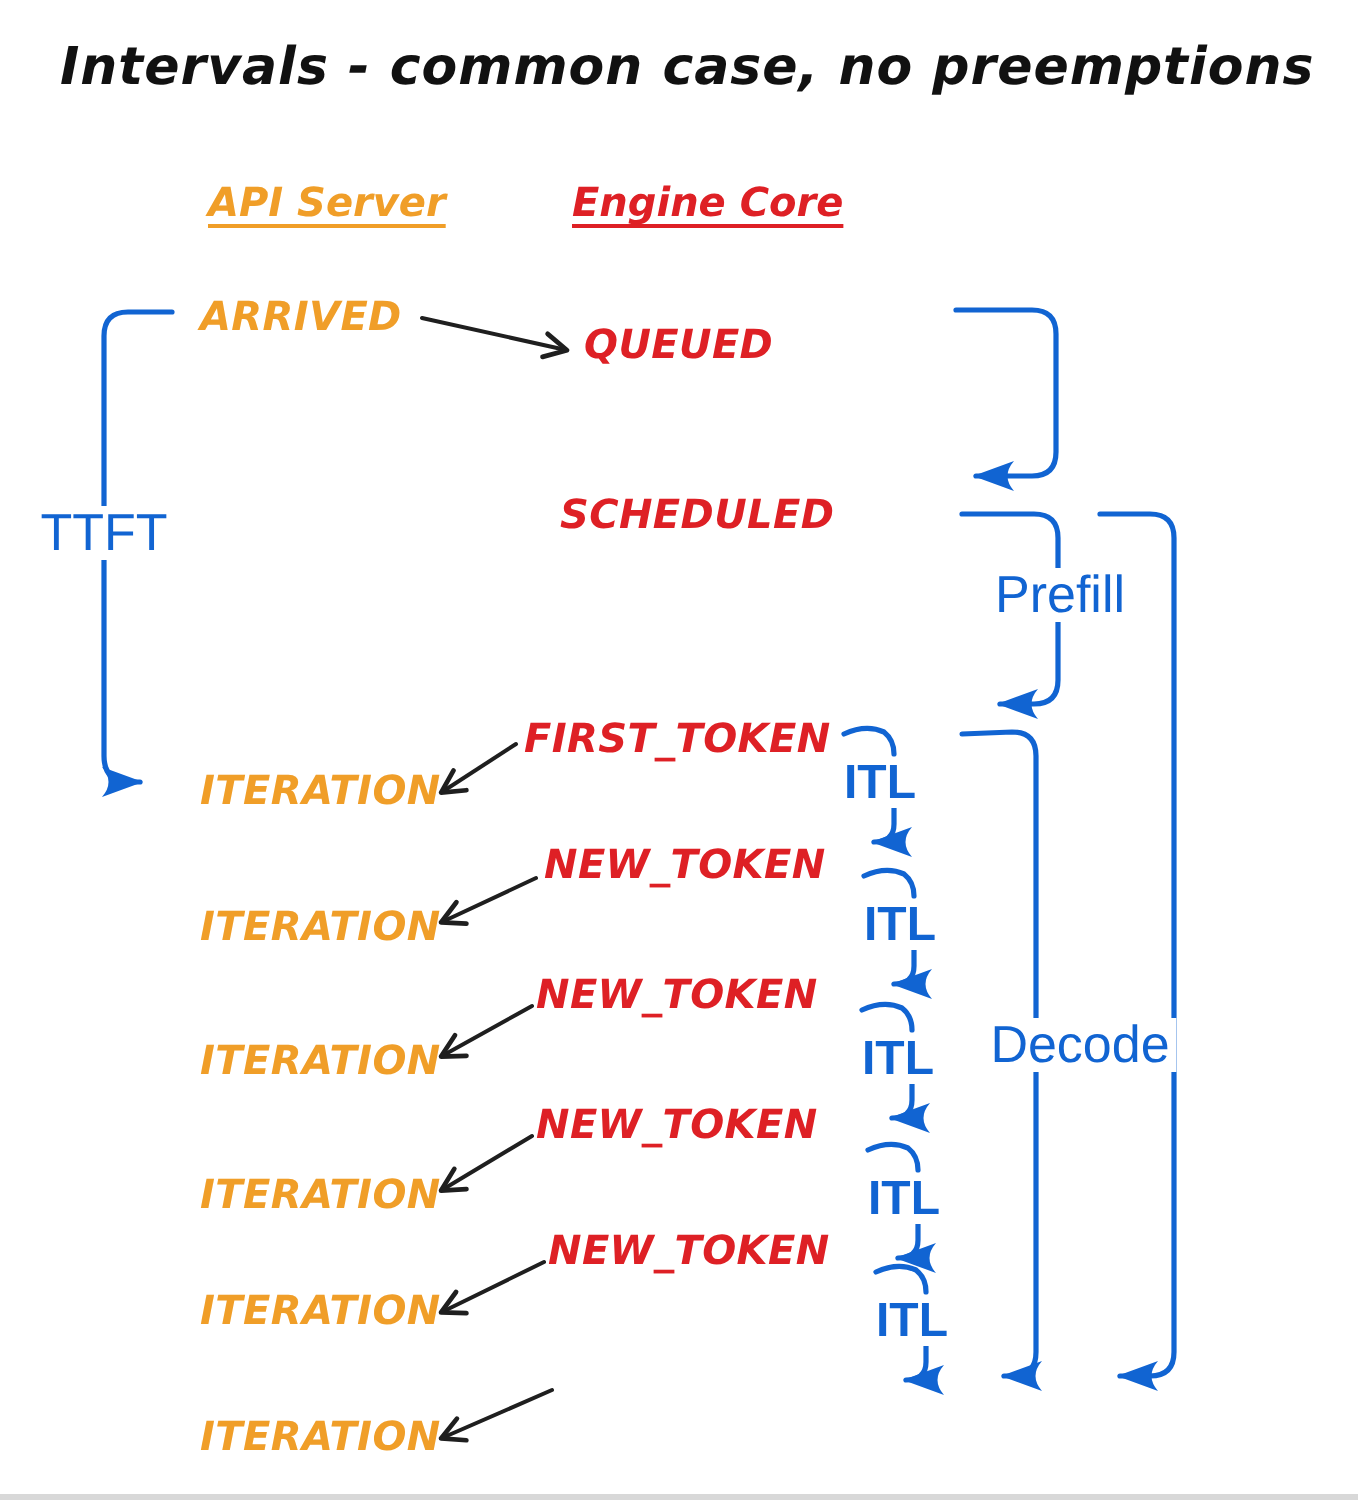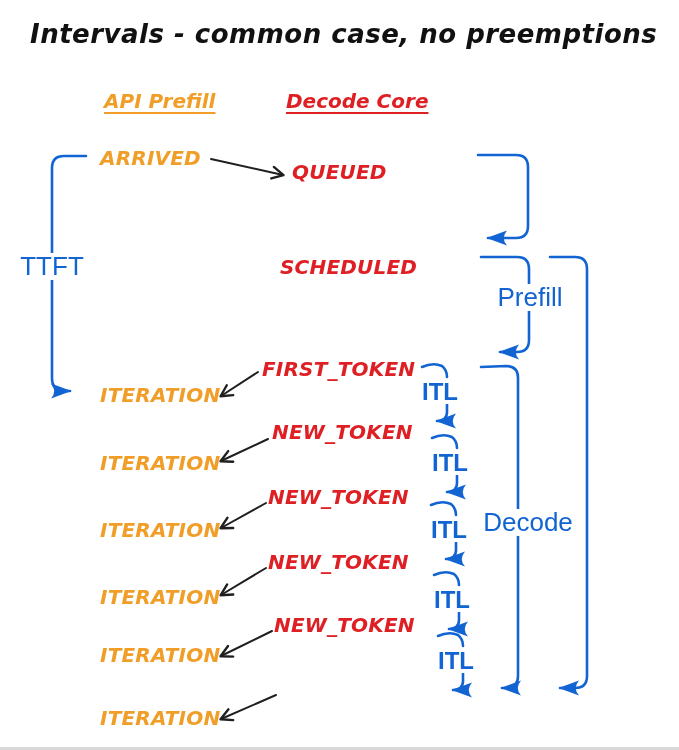--- a/index.html
+++ b/index.html
@@ -74,42 +74,42 @@
     <path class="k" d="M 211 159 L 283 175" marker-end="url(#mk)"></path>
     <path class="k" d="M 258 372 L 221 396" marker-end="url(#mk)"></path>
     <path class="k" d="M 268 439 L 221 461" marker-end="url(#mk)"></path>
     <path class="k" d="M 266 503 L 221 528" marker-end="url(#mk)"></path>
     <path class="k" d="M 266 568 L 221 595" marker-end="url(#mk)"></path>
     <path class="k" d="M 272 631 L 221 656" marker-end="url(#mk)"></path>
     <path class="k" d="M 276 695 L 221 719" marker-end="url(#mk)"></path>
   </svg>
 
   <div class="hw title">Intervals - common case, no preemptions</div>
-  <div class="hw hdr orange" style="left:104px;top:90px;">API Prefill</div>
-  <div class="hw hdr red" style="left:286px;top:90px;">Decode Core</div>
+  <div class="hw hdr orange" style="left:104px;top:90px;">API Server</div>
+  <div class="hw hdr red" style="left:286px;top:90px;">Engine Core</div>
 
   <div class="hw ev orange" style="left:100px;top:147px;text-align:center;">ARRIVED</div>
   <div class="hw ev orange" style="left:100px;top:384px;">ITERATION</div>
   <div class="hw ev orange" style="left:100px;top:452px;">ITERATION</div>
   <div class="hw ev orange" style="left:100px;top:519px;">ITERATION</div>
   <div class="hw ev orange" style="left:100px;top:586px;">ITERATION</div>
   <div class="hw ev orange" style="left:100px;top:644px;">ITERATION</div>
   <div class="hw ev orange" style="left:100px;top:707px;">ITERATION</div>
 
   <div class="hw ev red" style="left:292px;top:161px;">QUEUED</div>
-  <div class="hw ev red" style="left:280px;top:256px;">SCHEDULED</div>
+  <div class="hw ev red" style="left:280px;top:246px;">SCHEDULED</div>
   <div class="hw ev red" style="left:262px;top:358px;">FIRST_TOKEN</div>
   <div class="hw ev red" style="left:272px;top:421px;">NEW_TOKEN</div>
   <div class="hw ev red" style="left:268px;top:486px;">NEW_TOKEN</div>
   <div class="hw ev red" style="left:268px;top:551px;">NEW_TOKEN</div>
   <div class="hw ev red" style="left:274px;top:614px;">NEW_TOKEN</div>
 
   <div class="il lg" style="left:52px;top:253px;">TTFT</div>
   <div class="il lg" style="left:530px;top:284px;">Prefill</div>
   <div class="il sm" style="left:440px;top:379px;">ITL</div>
   <div class="il sm" style="left:450px;top:450px;">ITL</div>
   <div class="il sm" style="left:449px;top:517px;">ITL</div>
   <div class="il sm" style="left:452px;top:587px;">ITL</div>
   <div class="il sm" style="left:456px;top:648px;">ITL</div>
-  <div class="il lg" style="left:528px;top:509px;">Decode</div>
+  <div class="il lg" style="left:540px;top:509px;">Decode</div>
 
   <div class="bottom-edge"></div>
 </div>
 
 </body></html>

